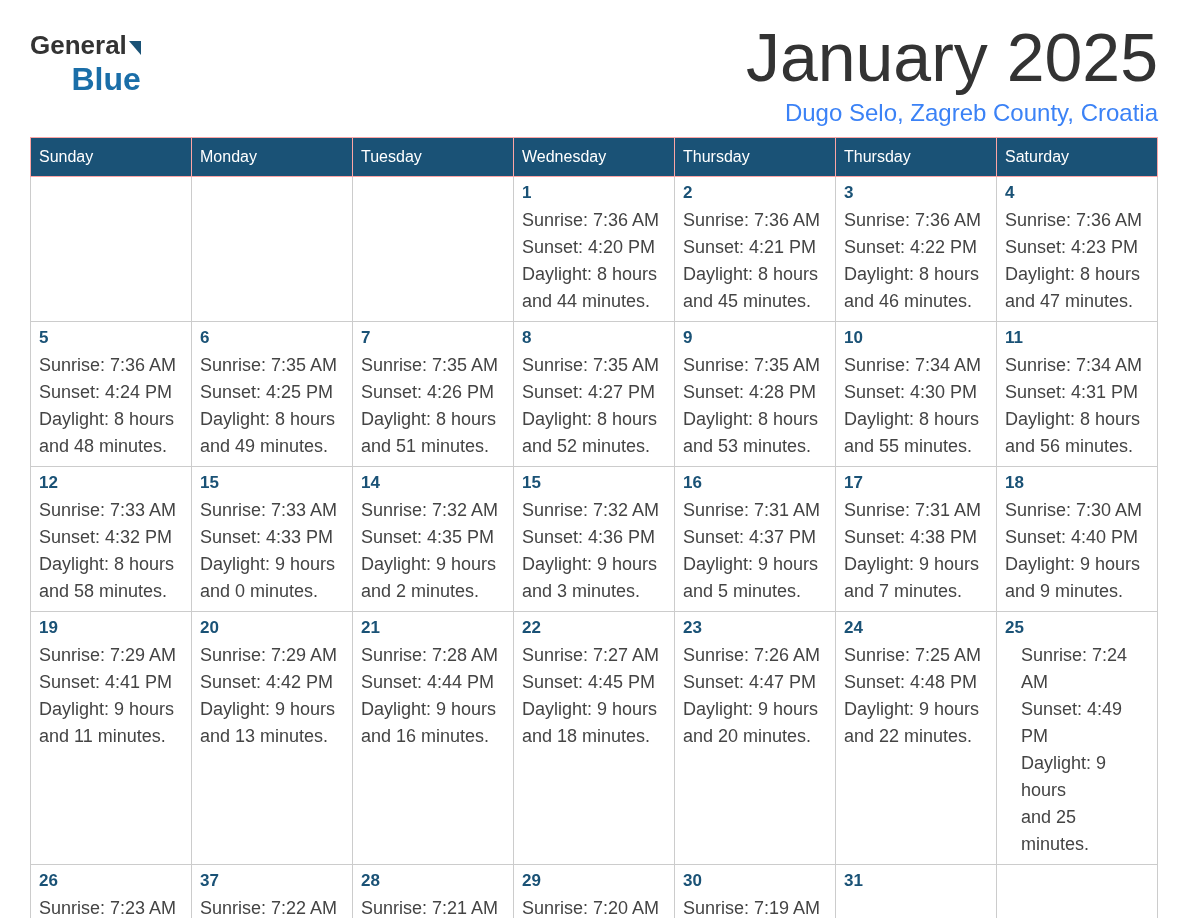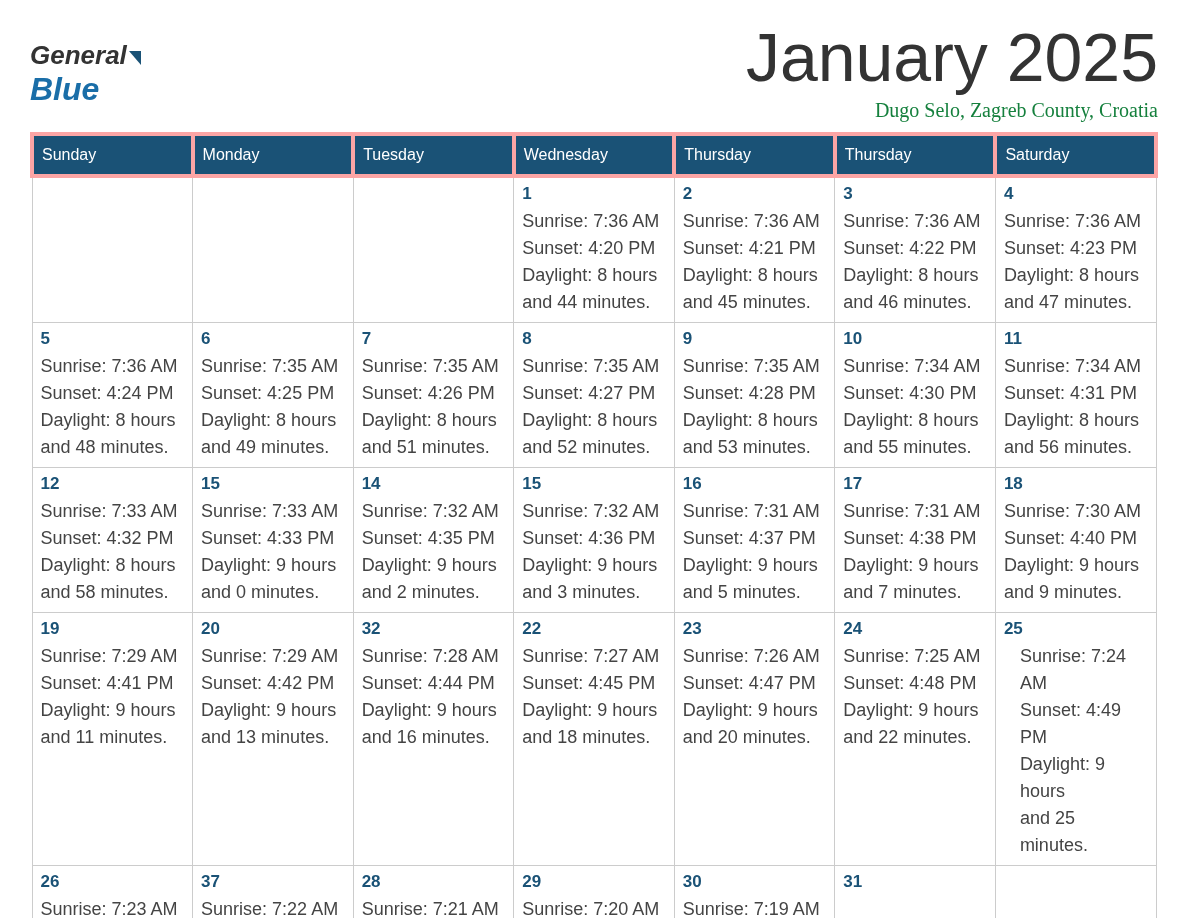--- a/index.html
+++ b/index.html
@@ -13,23 +13,22 @@
     }
     .header-row {
       display: flex;
       justify-content: space-between;
       align-items: flex-start;
       margin-bottom: 10px;
     }
     .logo {
       display: flex;
       flex-direction: column;
-      align-items: flex-start;
-      margin-top: 20px;
-      font-style: italic;
+      align-items: flex-end;
+      margin-top: 10px;
     }
     .logo-text {
       display: flex;
       align-items: center;
     }
     .logo-general {
       font-size: 26px;
       font-weight: bold;
       color: #333;
     }
@@ -50,38 +49,37 @@
     .title-section {
       text-align: right;
     }
     .calendar-title {
       font-size: 68px;
       font-weight: normal;
       color: #333;
       line-height: 1.1;
     }
     .calendar-subtitle {
-      font-size: 20px;
-      color: #15803d;
+      font-size: 24px;
+      color: #3b82f6;
       margin-top: 4px;
-      font-family: Liberation Serif, serif;
     }
     .calendar-table {
       width: 100%;
       border-collapse: collapse;
       margin-top: 10px;
     }
     .calendar-table th {
       background-color: #1a5276;
       color: #fff;
       padding: 10px 8px;
       text-align: left;
       font-size: 16px;
       font-weight: normal;
-      border: 4px solid #fca5a5;
+      border: 1px solid #fca5a5;
     }
     .calendar-table td {
       border: 1px solid #ccc;
       vertical-align: top;
       padding: 6px 8px;
       width: calc(100% / 7);
       min-height: 100px;
     }
     .day-number {
       font-size: 17px;
@@ -275,21 +273,21 @@
 and 11 minutes.</div>
         </td>
         <td>
           <div class="day-number">20</div>
           <div class="day-info" style="white-space: pre-line;">Sunrise: 7:29 AM
 Sunset: 4:42 PM
 Daylight: 9 hours
 and 13 minutes.</div>
         </td>
         <td>
-          <div class="day-number">32</div>
+          <div class="day-number">21</div>
           <div class="day-info" style="white-space: pre-line;">Sunrise: 7:28 AM
 Sunset: 4:44 PM
 Daylight: 9 hours
 and 16 minutes.</div>
         </td>
         <td>
           <div class="day-number">22</div>
           <div class="day-info" style="white-space: pre-line;">Sunrise: 7:27 AM
 Sunset: 4:45 PM
 Daylight: 9 hours

